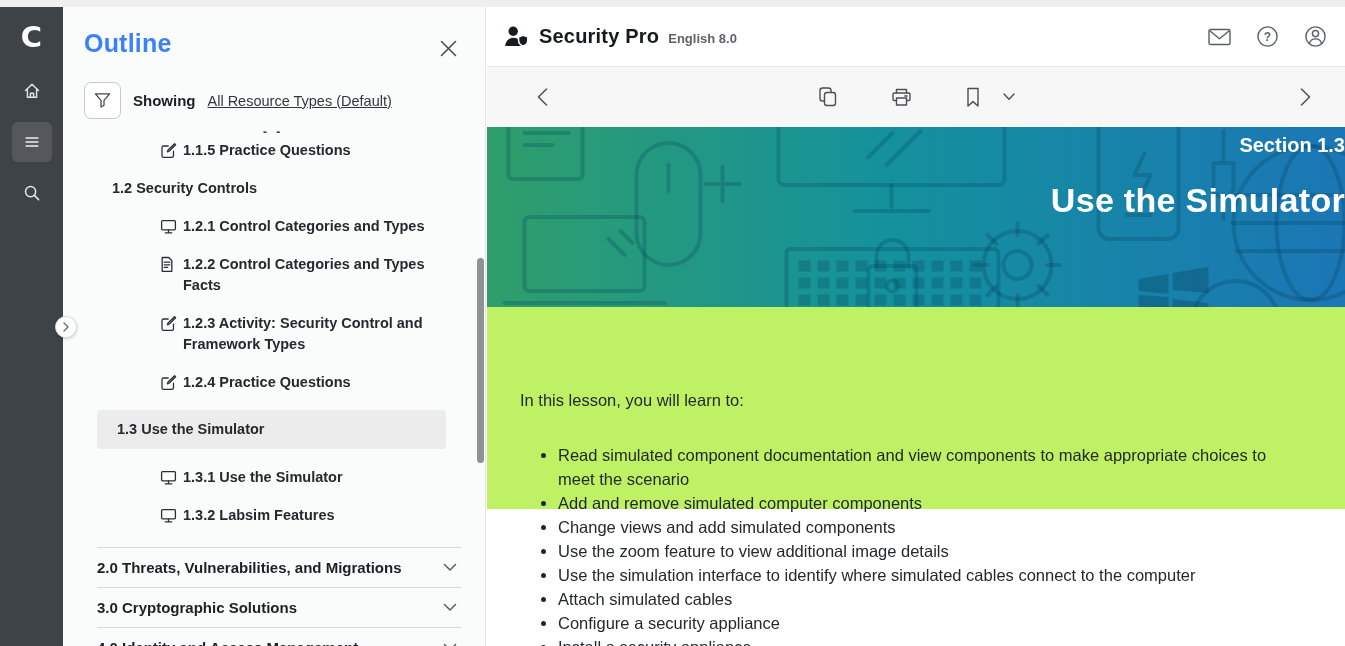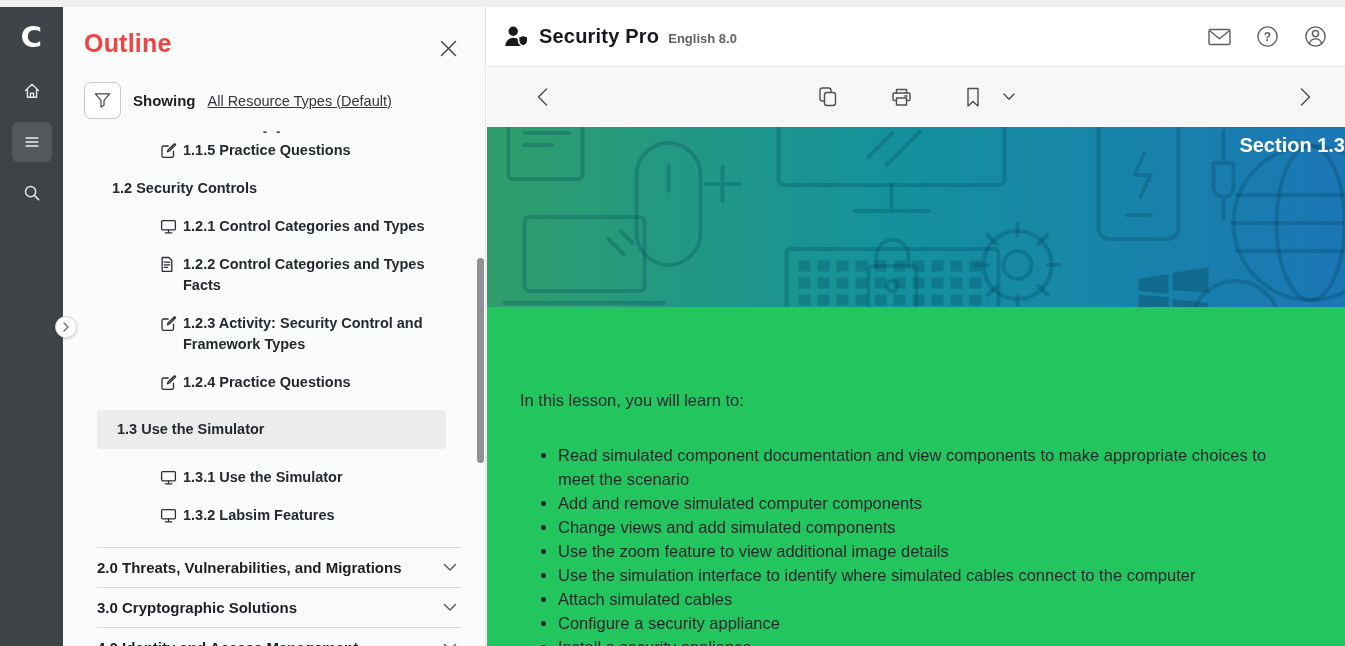--- a/index.html
+++ b/index.html
@@ -30,21 +30,21 @@
   .rail-btn:first-of-type { margin-top:4px; }
   .rail-btn.active { background:#54585c; }
   .rail-btn svg { stroke:#e4e6e8; fill:none; stroke-width:1.5; stroke-linecap:round; stroke-linejoin:round; }
 
   
   .panel {
     position:absolute; left:63px; top:7px; width:423px; height:639px;
     background:#fafbfb; border-right:1px solid #e4e4e4; overflow:hidden;
   }
   .panel-title {
-    font-size:25px; font-weight:bold; color:#ef4444; letter-spacing:.2px;
+    font-size:25px; font-weight:bold; color:#3b82f6; letter-spacing:.2px;
     margin:22px 0 0 21px;
   }
   .panel-close {
     position:absolute; right:24px; top:28px; width:26px; height:26px; border:none; background:transparent;
     cursor:pointer; display:flex; align-items:center; justify-content:center;
   }
   .panel-close svg { stroke:#4a4d52; stroke-width:1.6; fill:none; stroke-linecap:round; }
   .filter-row { display:flex; align-items:center; margin:24px 0 0 21px; gap:12px; }
   .filter-btn {
     width:37px; height:37px; background:#fff; border:1px solid #c6c8ca; border-radius:7px;
@@ -86,21 +86,21 @@
 
   
   .handle {
     position:absolute; left:55px; top:316px; width:22px; height:22px; border-radius:50%;
     background:#fff; border:1px solid #dcdcdc; box-shadow:0 1px 3px rgba(0,0,0,.18);
     display:flex; align-items:center; justify-content:center; cursor:pointer; z-index:5;
   }
   .handle svg { stroke:#6a6e72; stroke-width:1.4; fill:none; stroke-linecap:round; stroke-linejoin:round; }
 
   
-  .main { position:absolute; left:487px; top:7px; width:858px; height:639px; background:#22c55e; }
+  .main { position:absolute; left:487px; top:7px; width:858px; height:502px; background:#bef264; }
   .app-header {
     height:60px; display:flex; align-items:center; padding:0 16px 0 17px;
     border-bottom:1px solid #e7e7e7; background:#fff;
   }
   .course-id { display:flex; align-items:baseline; gap:9px; margin-left:8px; }
   .course-title { font-size:20px; font-weight:bold; color:#16191d; letter-spacing:.2px; }
   .course-edition { font-size:13px; font-weight:bold; color:#5f6368; }
   .header-actions { margin-left:auto; display:flex; align-items:center; gap:21px; }
   .icon-btn { border:none; background:transparent; cursor:pointer; padding:2px; display:flex; }
   .icon-btn svg { stroke:#5a5e63; fill:none; stroke-width:1.4; stroke-linecap:round; stroke-linejoin:round; }
@@ -394,20 +394,21 @@
         <ellipse cx="824" cy="96" rx="34" ry="77"></ellipse>
         <path d="M750 68 h148 M746 96 h156 M750 124 h148"></path>
         <circle cx="749" cy="198" r="44"></circle>
         <circle cx="749" cy="198" r="15"></circle>
       </g>
       <g fill="#06425c" fill-opacity="0.35">
         <path d="M652 152 l30 -5 v20 l-30 -3 Z M686 146 l36 -6 v26 l-36 -3 Z M652 168 l30 2 v18 l-30 -5 Z M686 172 l36 4 v22 l-36 -7 Z"></path>
       </g>
     </svg>
     <div class="banner-section">Section 1.3</div>
+    <div class="banner-title">Use the Simulator</div>
   </section>
 
   <article class="lesson">
     <p class="lesson-intro">In this lesson, you will learn to:</p>
     <ul id="objectives">
         <li>Read simulated component documentation and view components to make appropriate choices to meet the scenario</li>
         <li>Add and remove simulated computer components</li>
         <li>Change views and add simulated components</li>
         <li>Use the zoom feature to view additional image details</li>
         <li>Use the simulation interface to identify where simulated cables connect to the computer</li>

